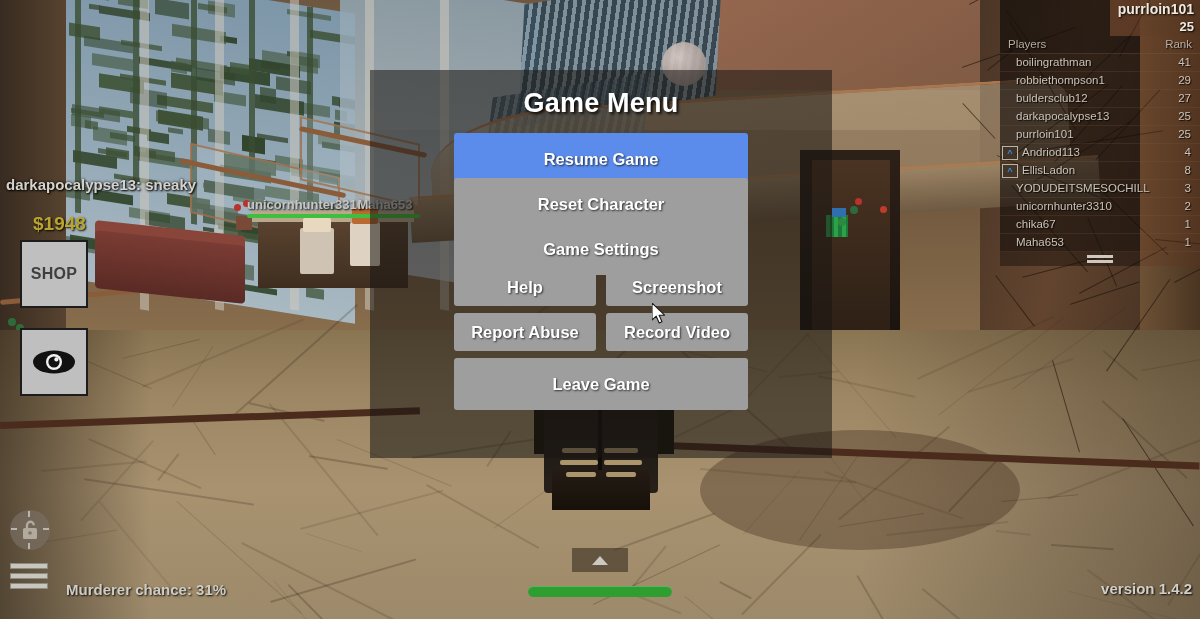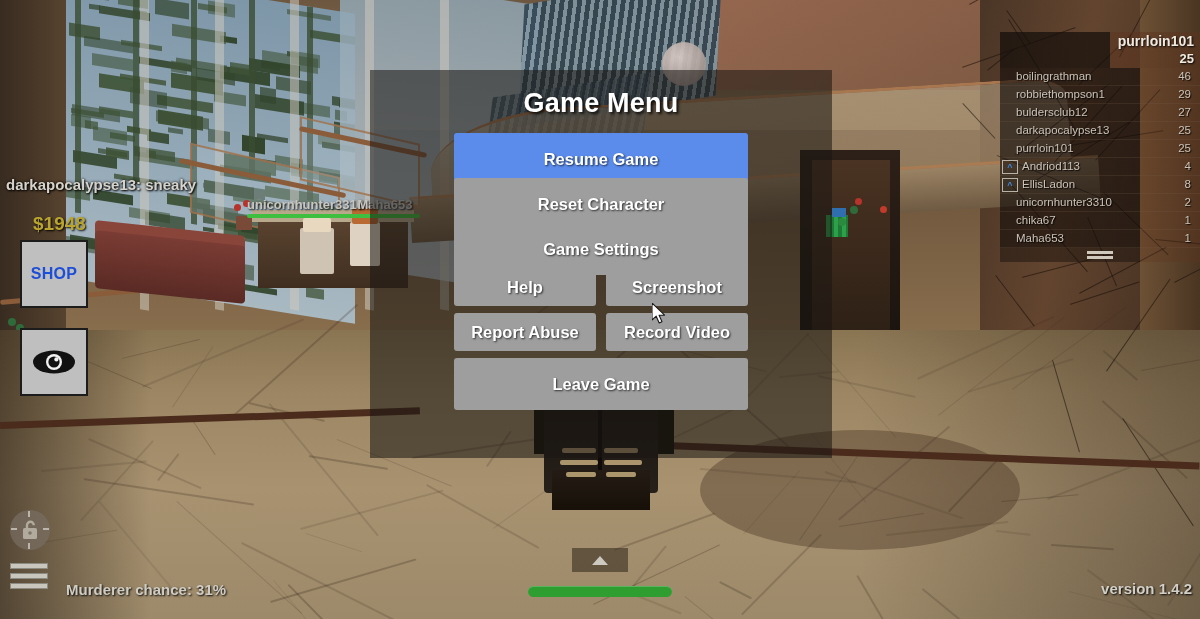--- a/index.html
+++ b/index.html
@@ -204,21 +204,21 @@
     position:absolute; left:33px; top:213px;
     color:#b9a52e; font-size:19px; font-weight:700;
     font-family:"Liberation Sans", sans-serif;
     text-shadow:1px 1px 2px rgba(0,0,0,.95);
   }
   
   .shop-btn {
     position:absolute; left:20px; top:240px; width:68px; height:68px;
     background:#bfbfbf; border:2px solid #1c1c1c;
     display:flex; align-items:center; justify-content:center;
-    color:#1d4ed8; font-weight:700; font-size:16px;
+    color:#404040; font-weight:700; font-size:16px;
     font-family:"Liberation Sans", sans-serif; letter-spacing:.3px;
     cursor:pointer;
   }
   
   .eye-btn {
     position:absolute; left:20px; top:328px; width:68px; height:68px;
     background:#bfbfbf; border:2px solid #1c1c1c;
     display:flex; align-items:center; justify-content:center; cursor:pointer;
   }
   
@@ -320,21 +320,20 @@
 
   
   .cursor {
     position:absolute; left:652px; top:303px; width:16px; height:22px;
   }
 
   
   .playerlist {
     position:absolute; right:0; top:0; width:200px;
     font-family:"Liberation Sans", sans-serif;
-    margin-top:32px;
   }
   .pl-head {
     position:relative; height:36px;
     background:linear-gradient(90deg,rgba(20,14,10,.72) 0%,rgba(20,14,10,.72) 55%,rgba(92,50,28,.45) 55%,rgba(92,50,28,.45) 100%);
   }
   .pl-me-name {
     position:absolute; right:6px; top:1px;
     color:#efe9e0; font-size:14px; font-weight:700;
     text-shadow:1px 1px 2px rgba(0,0,0,.9);
   }
@@ -775,24 +774,28 @@
 
   <svg class="cursor" viewBox="0 0 16 22">
     <polygon points="0,0 0,17 4.2,13.2 7.2,20 10,18.7 7.1,12.3 12.6,12.1" fill="#ffffff" stroke="#1a1a1a" stroke-width="1.1" stroke-linejoin="round"></polygon>
   </svg>
 
   <div class="playerlist">
     <div class="pl-head">
       <div class="pl-me-name">purrloin101</div>
       <div class="pl-me-score">25</div>
     </div>
+    <div class="pl-colhdr">
+      <span class="c1">Players</span>
+      <span class="c2">Rank</span>
+    </div>
     <div id="plRowHost">
         <div class="pl-row">
           <span class="pname">boilingrathman</span>
-          <span class="prank">46</span>
+          <span class="prank">41</span>
         </div>
         <div class="pl-row">
           <span class="pname">robbiethompson1</span>
           <span class="prank">29</span>
         </div>
         <div class="pl-row">
           <span class="pname">buldersclub12</span>
           <span class="prank">27</span>
         </div>
         <div class="pl-row">
@@ -805,20 +808,24 @@
         </div>
         <div class="pl-row badged">
           <span class="bc-badge">^</span>
           <span class="pname">Andriod113</span>
           <span class="prank">4</span>
         </div>
         <div class="pl-row badged">
           <span class="bc-badge">^</span>
           <span class="pname">EllisLadon</span>
           <span class="prank">8</span>
+        </div>
+        <div class="pl-row">
+          <span class="pname">YODUDEITSMESOCHILL</span>
+          <span class="prank">3</span>
         </div>
         <div class="pl-row">
           <span class="pname">unicornhunter3310</span>
           <span class="prank">2</span>
         </div>
         <div class="pl-row">
           <span class="pname">chika67</span>
           <span class="prank">1</span>
         </div>
         <div class="pl-row">

